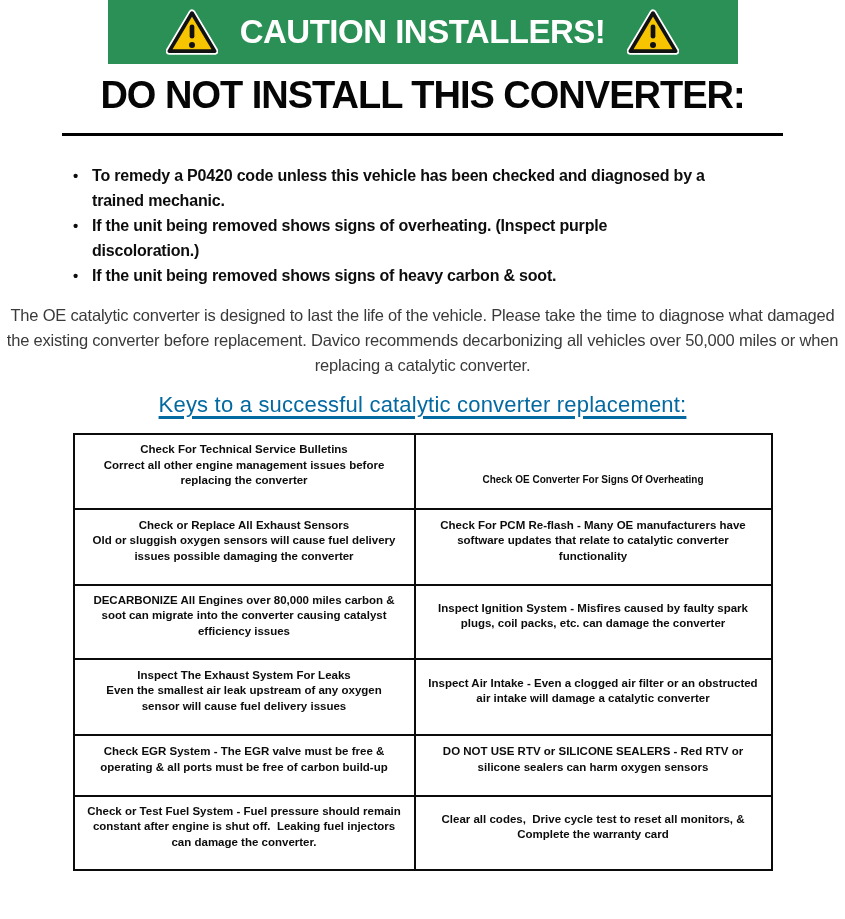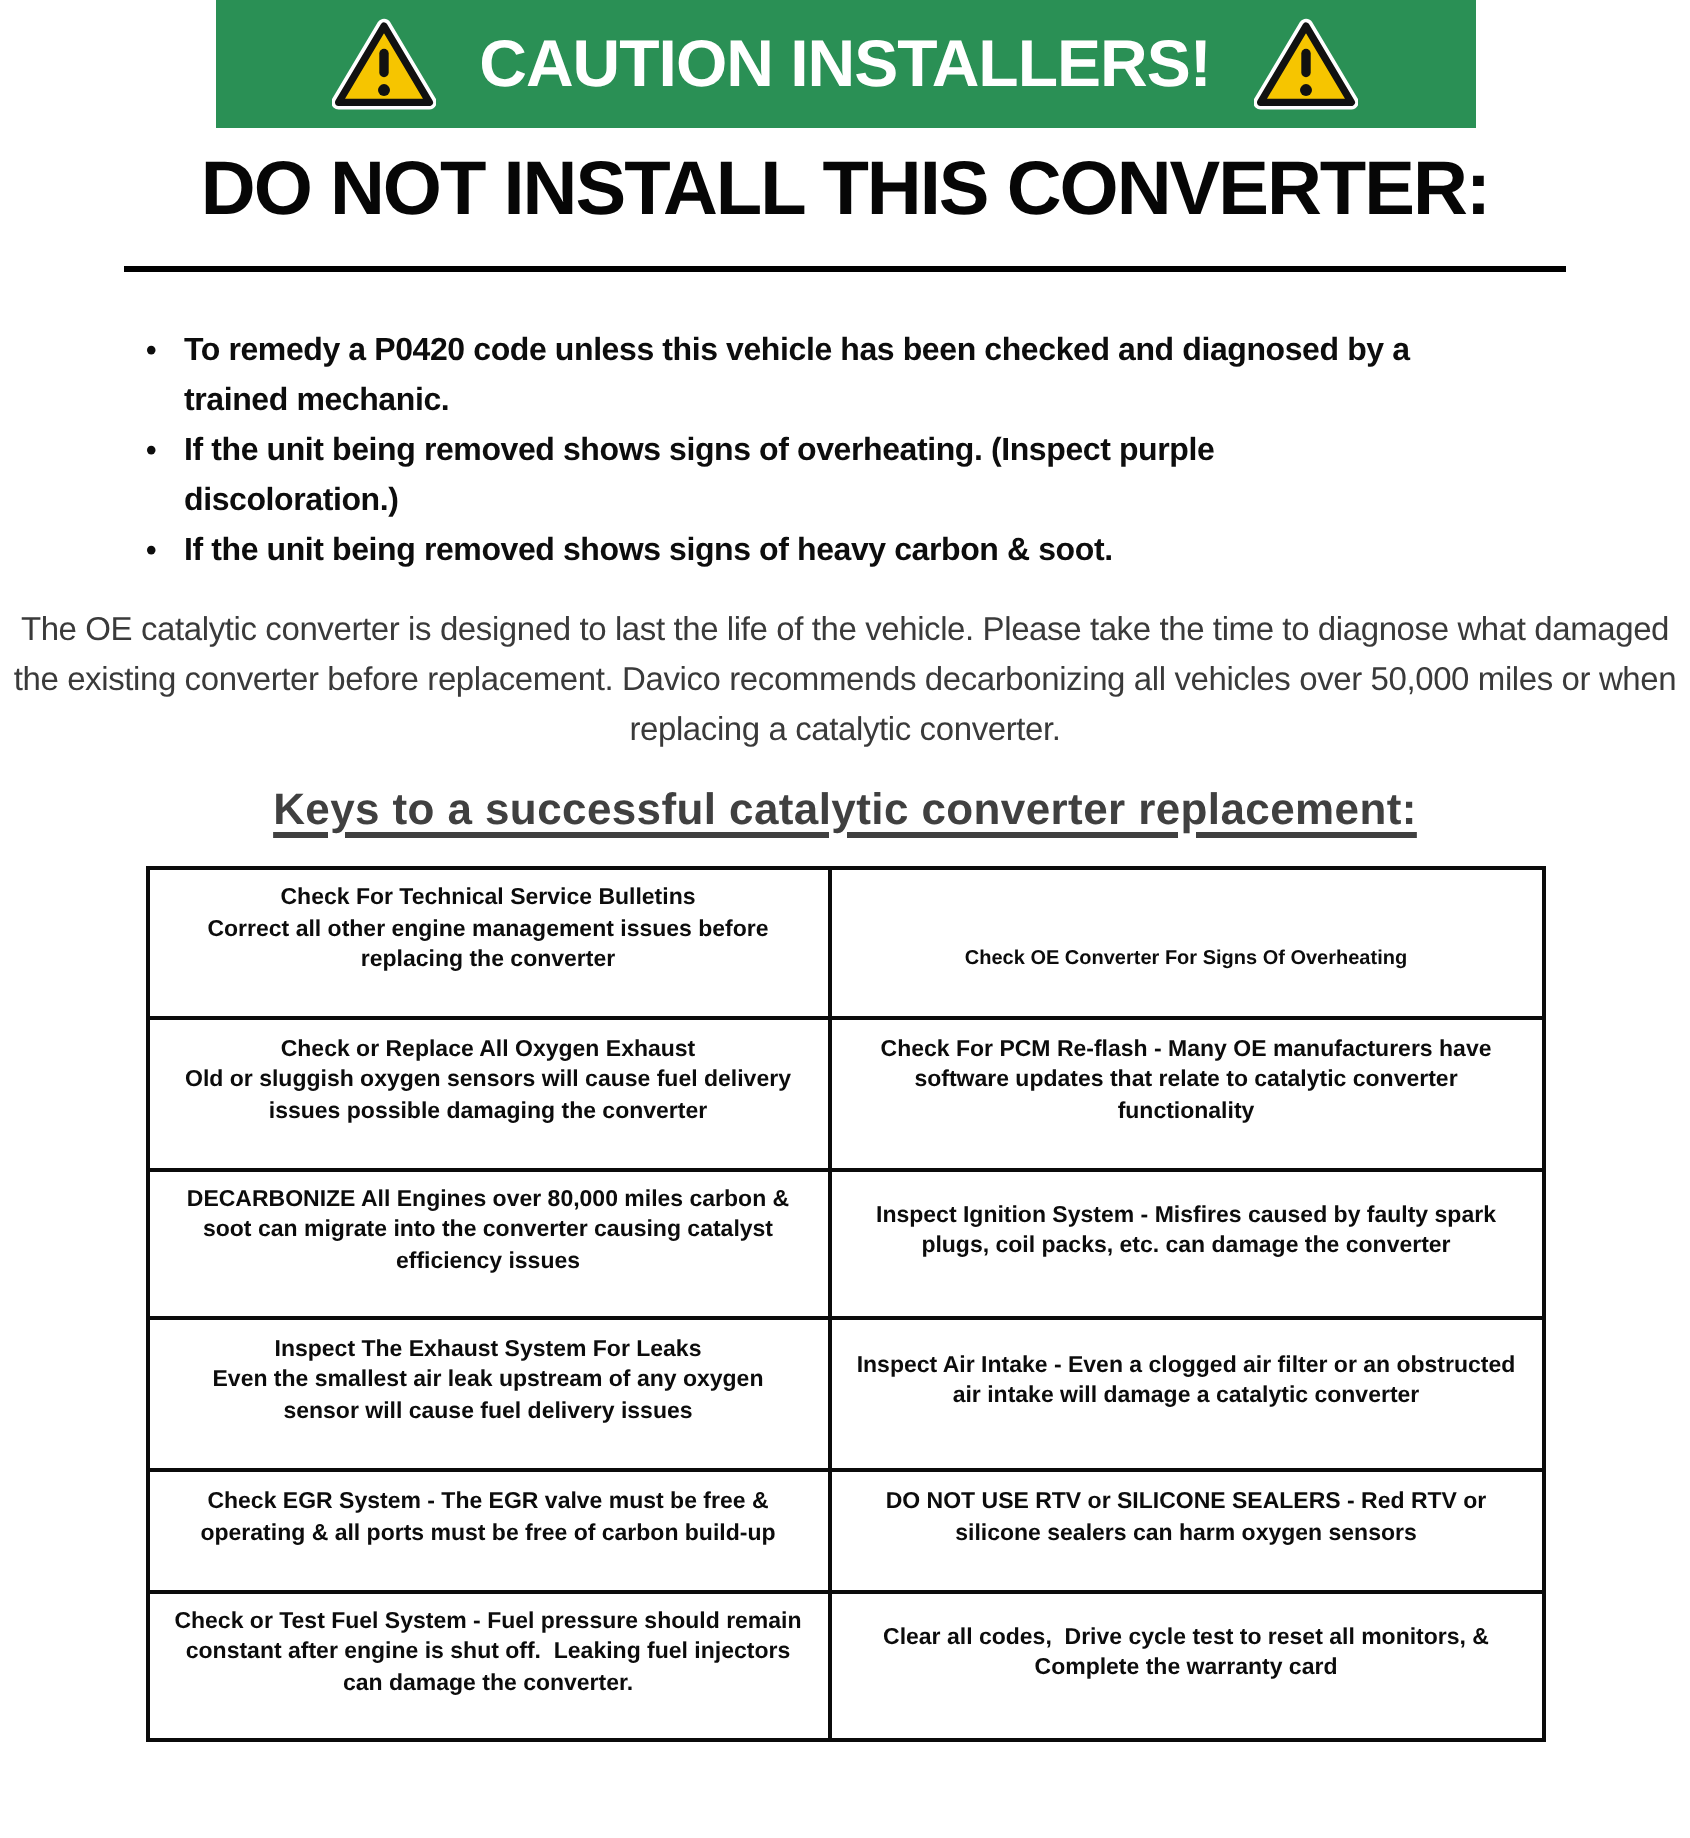--- a/index.html
+++ b/index.html
@@ -79,22 +79,22 @@
     line-height: 25px;
     color: #3a3a3a;
     letter-spacing: -0.2px;
   }
 
   
   .keys-heading {
     margin: 14px 0 0 0;
     text-align: center;
     font-size: 22px;
-    font-weight: bold;
-    color: #404040;
+    font-weight: normal;
+    color: #0369a1;
     text-decoration: underline;
     text-decoration-thickness: 2.5px;
     text-underline-offset: 4px;
     letter-spacing: 0.2px;
   }
 
   
   table.keys-table {
     border-collapse: collapse;
     margin: 15px auto 0;
@@ -169,21 +169,21 @@
       <td>
         <div class="cell-line">Check For Technical Service Bulletins</div>
         <div class="cell-line">Correct all other engine management issues before replacing the converter</div>
       </td>
       <td class="big">
         <div class="cell-line">Check OE Converter For Signs Of Overheating</div>
       </td>
     </tr>
     <tr class="r2">
       <td>
-        <div class="cell-line">Check or Replace All Oxygen Exhaust</div>
+        <div class="cell-line">Check or Replace All Exhaust Sensors</div>
         <div class="cell-line">Old or sluggish oxygen sensors will cause fuel delivery issues possible damaging the converter</div>
       </td>
       <td>
         <div class="cell-line">Check For PCM Re-flash - Many OE manufacturers have software updates that relate to catalytic converter functionality</div>
       </td>
     </tr>
     <tr class="r3">
       <td>
         <div class="cell-line">DECARBONIZE All Engines over 80,000 miles carbon &amp; soot can migrate into the converter causing catalyst efficiency issues</div>
       </td>

